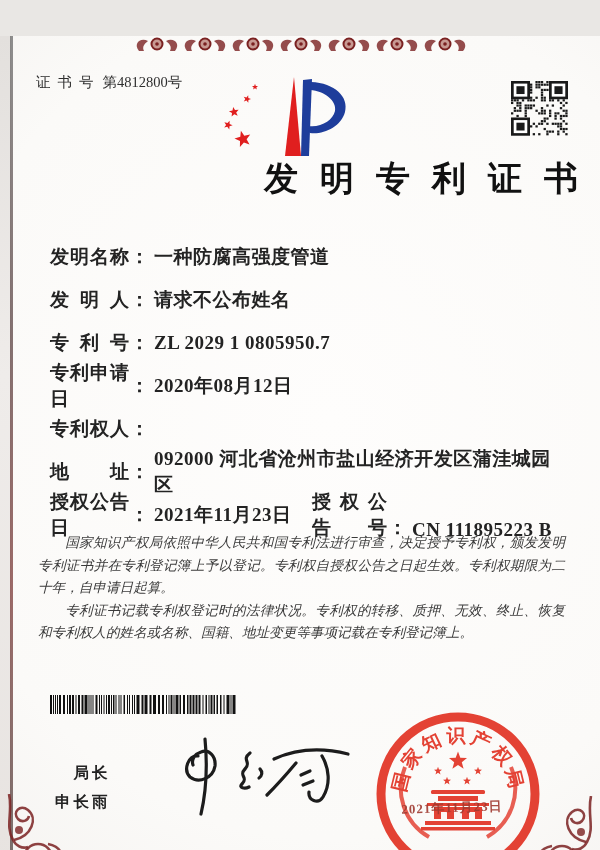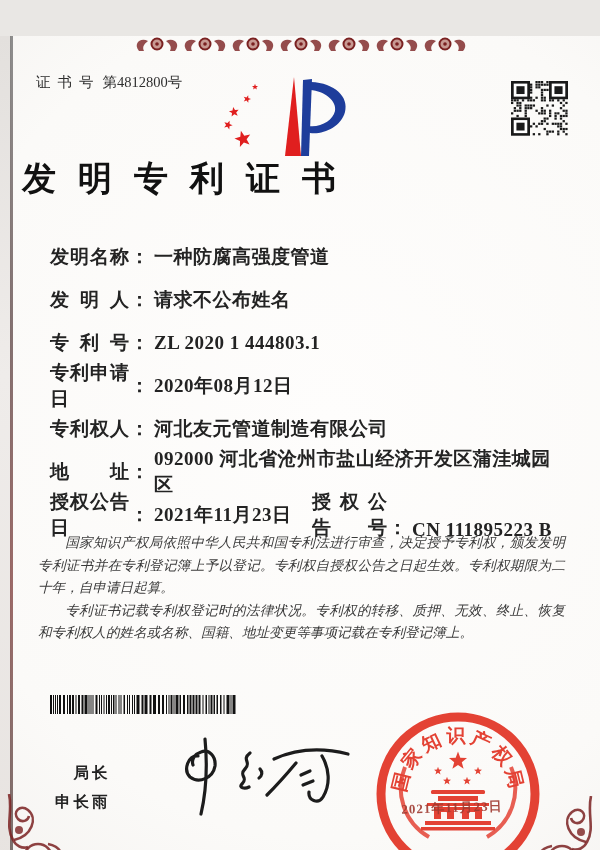--- a/index.html
+++ b/index.html
@@ -18,21 +18,21 @@
       radial-gradient(ellipse 120% 90% at 55% 45%, #fefdfc 0%, #fbfaf8 55%, #f1efec 90%, #e8e5e1 100%);
     margin-top: 36px;
   }
   .outer-margin{position:absolute;left:0;top:0;width:11px;height:850px;background:linear-gradient(180deg,#e3e0dd,#efecea 40%,#e7e3e0);}
   .page-edge{position:absolute;left:10px;top:0;width:3px;height:850px;
     background:linear-gradient(180deg,#6a6a6a,#5c4444 35%,#7c3a38 65%,#4d4643);opacity:.75;}
   .cert-no{position:absolute;left:36px;top:37px;font-size:14.5px;color:#2e2e2e;}
   .cert-no .lbl{letter-spacing:7px;margin-right:2px;}
   .logo{position:absolute;left:215px;top:34px;width:140px;height:105px;}
   .qr{position:absolute;left:511px;top:45px;width:57px;height:55px;}
-  .title{position:absolute;left:0;top:120px;width:600px;text-align:left;
+  .title{position:absolute;left:0;top:120px;width:600px;text-align:right;
     font-size:34px;font-weight:bold;color:#111;letter-spacing:22px;padding-left:22px;}
   .fields{position:absolute;left:50px;top:199px;width:520px;}
   .field-row{position:relative;height:43px;display:flex;align-items:center;font-size:19px;color:var(--ink);font-weight:600;}
   .label-box{display:inline-block;width:79px;text-align:justify;text-align-last:justify;}
   .colon{margin:0 5px 0 1px;}
   .value{letter-spacing:.5px;}
   .pair2{position:absolute;left:262px;display:flex;align-items:flex-end;font-family:Liberation Serif, serif;}
   .pair2 .label-box{width:75px;}
   .body-text{position:absolute;left:38px;top:496px;width:527px;font-size:13.6px;line-height:22.6px;
     color:#3a3a3a;text-align:justify;font-style:italic;font-weight:500;}
@@ -268,31 +268,30 @@
         <span class="value">一种防腐高强度管道</span>
       </div>
       <div class="field-row">
         <span class="label-box">发明人</span>
         <span class="colon">：</span>
         <span class="value">请求不公布姓名</span>
       </div>
       <div class="field-row">
         <span class="label-box">专利号</span>
         <span class="colon">：</span>
-        <span class="value">ZL 2020 1 444803.1</span>
+        <span class="value">ZL 2029 1 0805950.7</span>
       </div>
       <div class="field-row">
         <span class="label-box">专利申请日</span>
         <span class="colon">：</span>
         <span class="value">2020年08月12日</span>
       </div>
       <div class="field-row">
         <span class="label-box">专利权人</span>
         <span class="colon">：</span>
-        <span class="value">河北友元管道制造有限公司</span>
       </div>
       <div class="field-row">
         <span class="label-box">地址</span>
         <span class="colon">：</span>
         <span class="value">092000 河北省沧州市盐山经济开发区蒲洼城园区</span>
       </div>
       <div class="field-row">
         <span class="label-box">授权公告日</span>
         <span class="colon">：</span>
         <span class="value">2021年11月23日</span>

